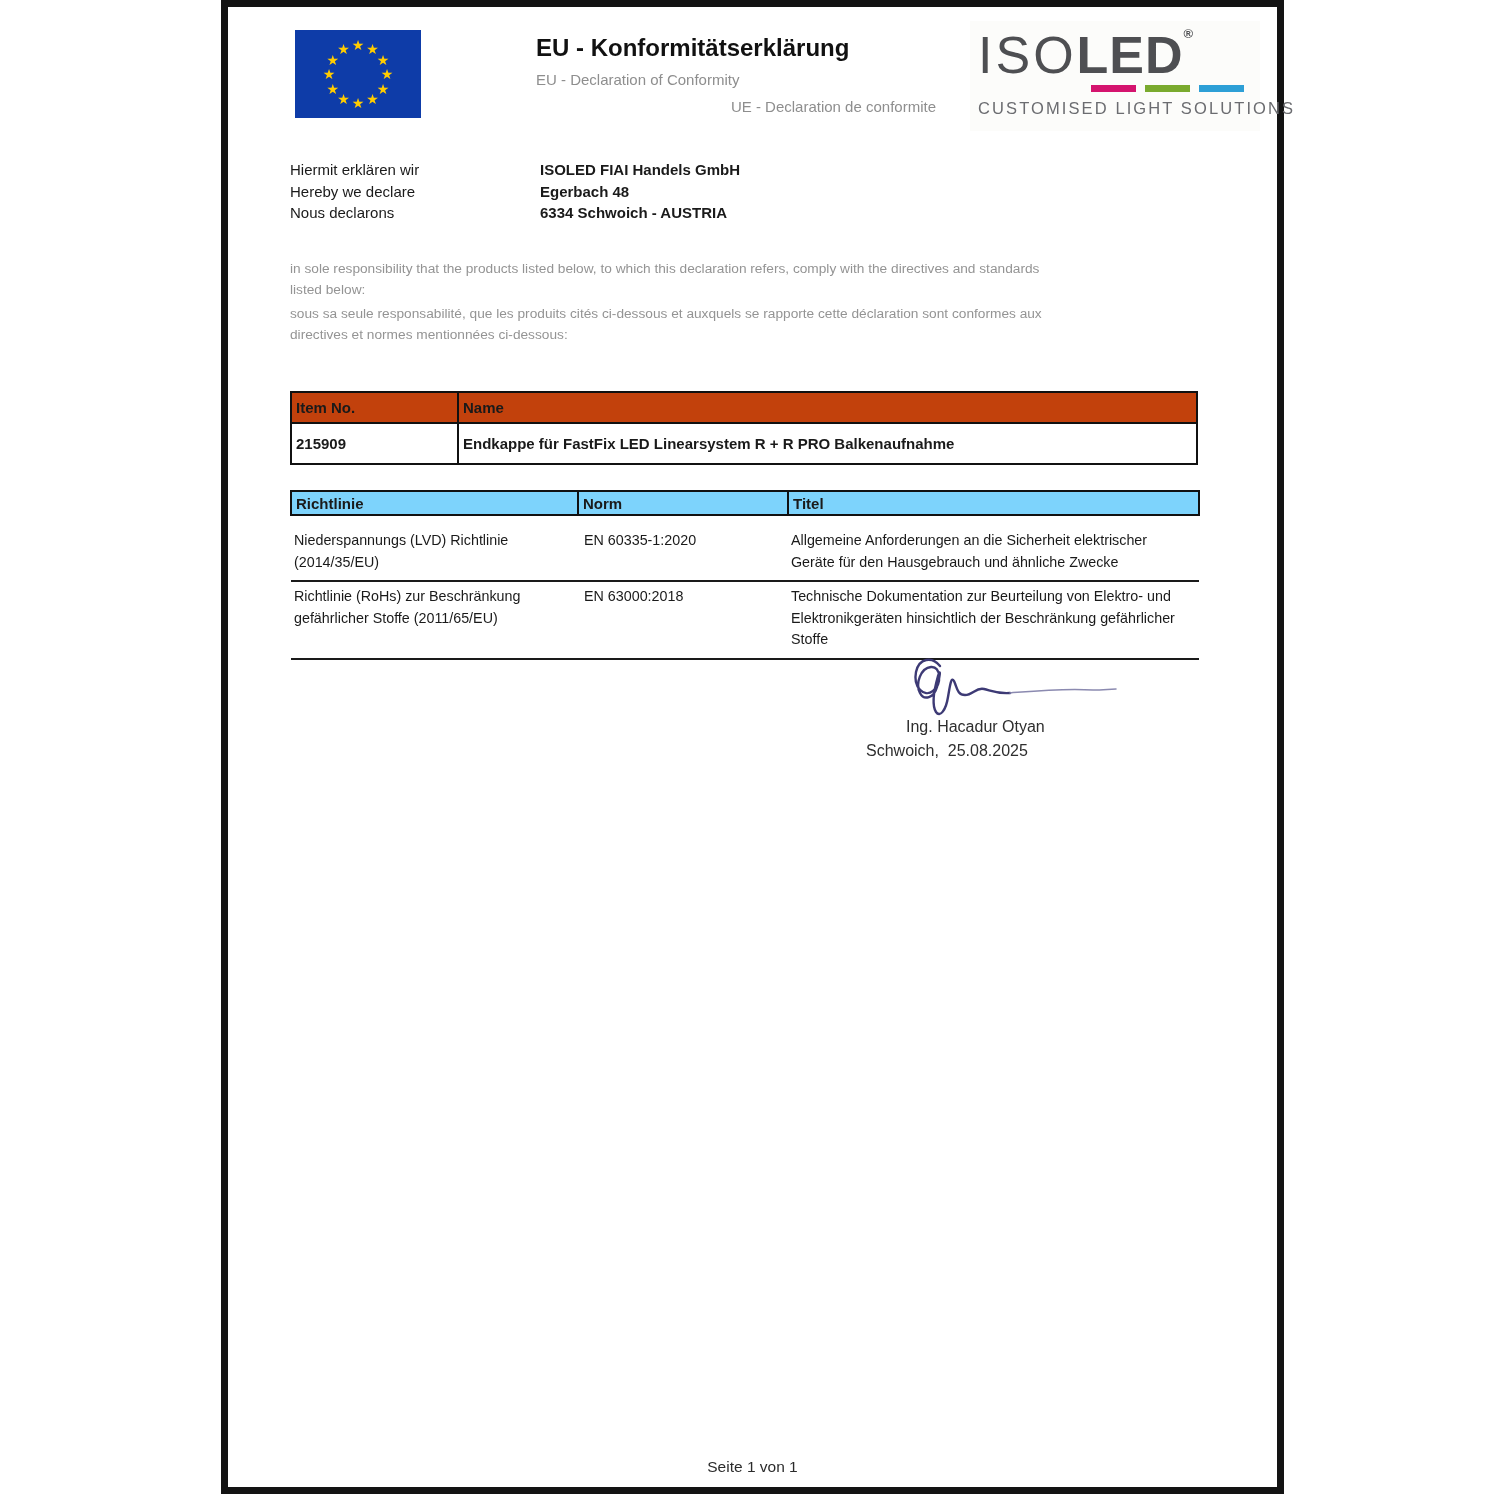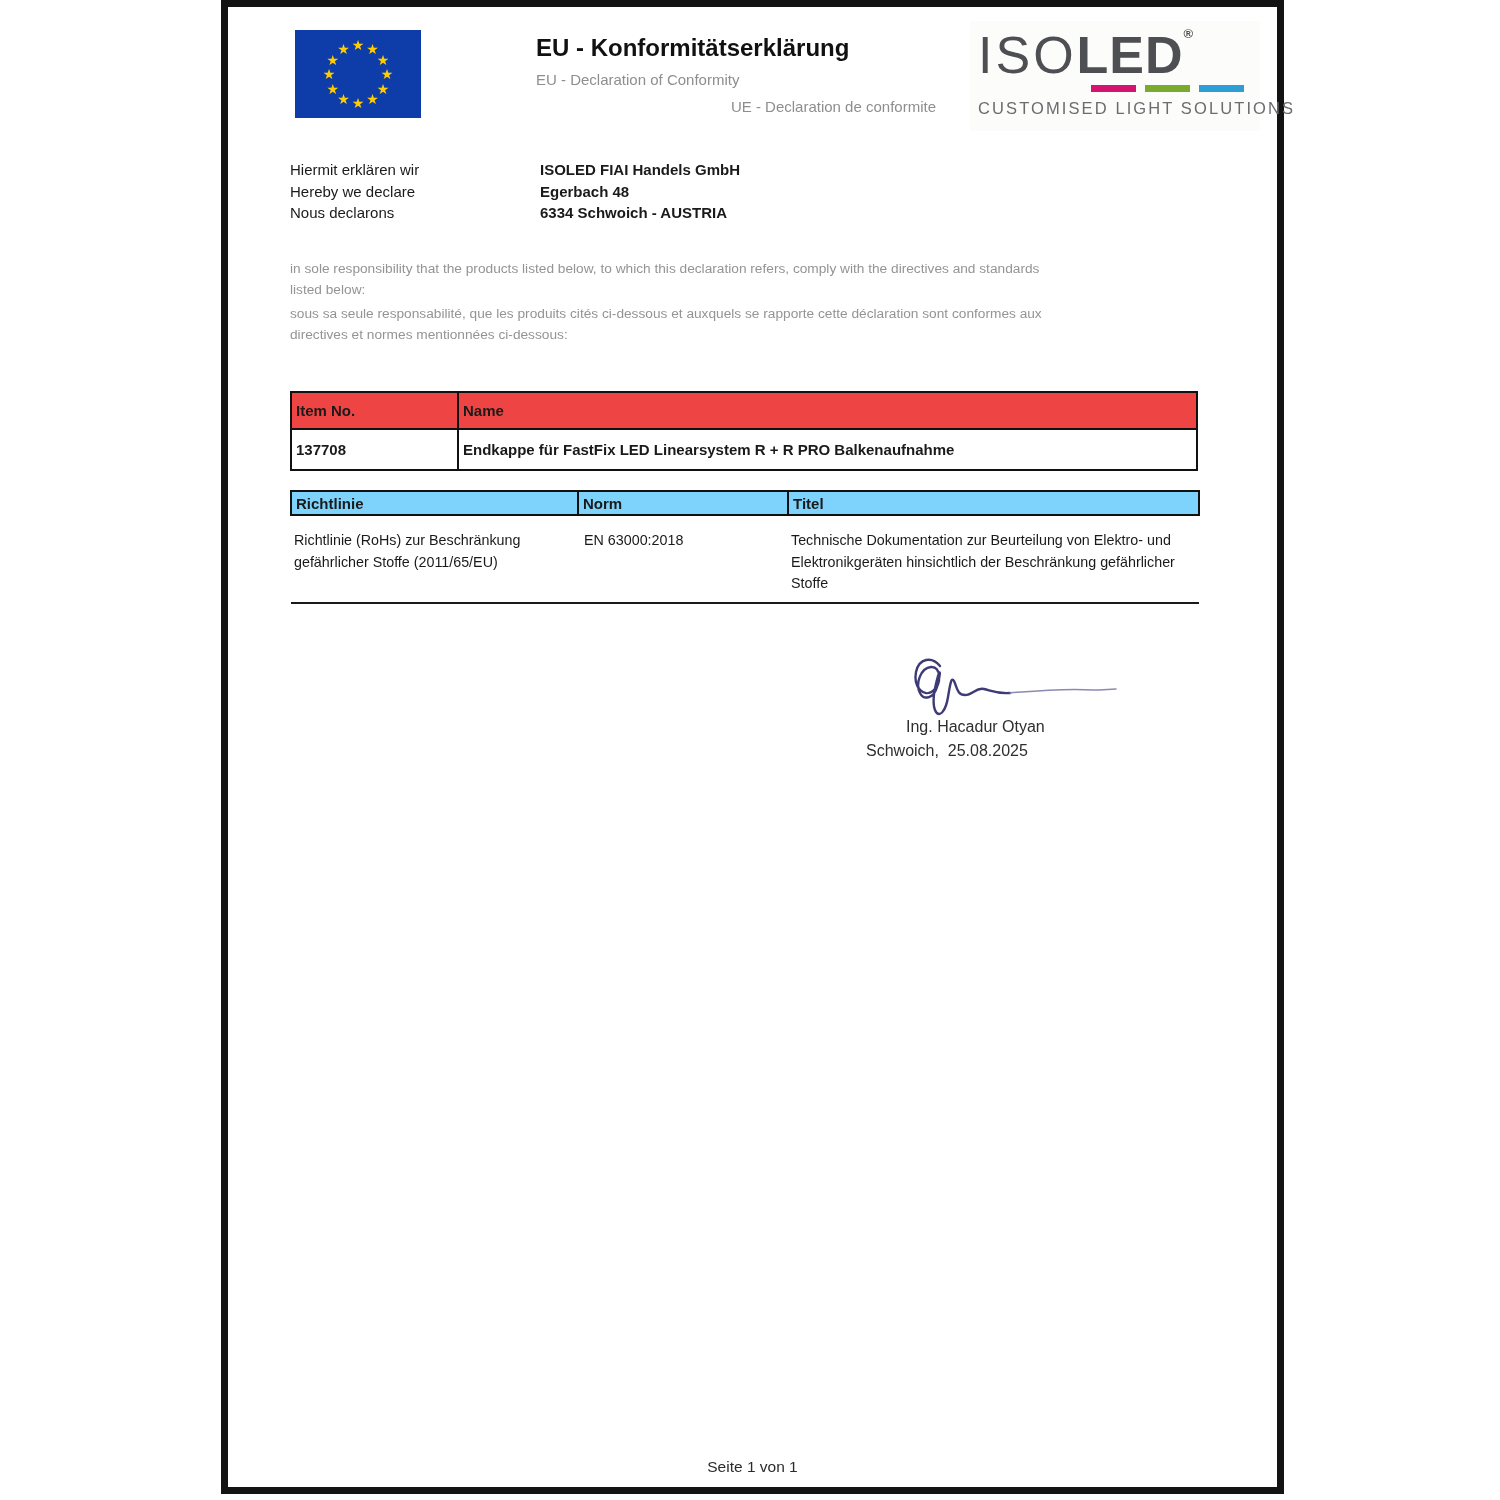--- a/index.html
+++ b/index.html
@@ -70,22 +70,22 @@
   .statement .de { font-size: 14.6px; color: #141414; }
   .statement .xl { font-size: 13.7px; color: #949494; margin-top: 2px; }
 
   
   table { border-collapse: collapse; table-layout: fixed; }
   .product-table { left: 62px; top: 384px; width: 908px; }
   .product-table th, .product-table td {
     border: 1px solid #111; text-align: left; vertical-align: middle;
   }
   .product-table th {
-    background: #ef4444; font-size: 15px; font-weight: bold;
-    height: 37px; padding: 2px 4px; border-width: 2px;
+    background: #c2410c; font-size: 15px; font-weight: bold;
+    height: 31px; padding: 2px 4px; border-width: 2px;
   }
   .product-table td {
     font-size: 15px; font-weight: bold; height: 41px; padding: 2px 4px; border-width: 2px;
   }
   .col-itemno { width: 167px; }
 
   .directives-table { left: 62px; top: 483px; width: 908px; }
   .directives-table th {
     background: #7dd3fc; font-size: 15px; font-weight: bold; text-align: left;
     height: 24px; padding: 2px 4px; border: 1px solid #111; border-width: 2px;
@@ -168,35 +168,40 @@
 
     <table class="product-table">
       <thead>
         <tr>
           <th class="col-itemno">Item No.</th>
           <th>Name</th>
         </tr>
       </thead>
       <tbody>
         <tr>
-          <td>137708</td>
+          <td>215909</td>
           <td>Endkappe für FastFix LED Linearsystem R + R PRO Balkenaufnahme</td>
         </tr>
       </tbody>
     </table>
 
     <table class="directives-table">
       <thead>
         <tr>
           <th class="col-richtlinie">Richtlinie</th>
           <th class="col-norm">Norm</th>
           <th class="col-titel">Titel</th>
         </tr>
       </thead>
       <tbody>
+        <tr>
+          <td>Niederspannungs (LVD) Richtlinie (2014/35/EU)</td>
+          <td class="cell-norm">EN 60335-1:2020</td>
+          <td>Allgemeine Anforderungen an die Sicherheit elektrischer Geräte für den Hausgebrauch und ähnliche Zwecke</td>
+        </tr>
         <tr>
           <td>Richtlinie (RoHs) zur Beschränkung gefährlicher Stoffe (2011/65/EU)</td>
           <td class="cell-norm">EN 63000:2018</td>
           <td>Technische Dokumentation zur Beurteilung von Elektro- und Elektronikgeräten hinsichtlich der Beschränkung gefährlicher Stoffe</td>
         </tr>
       </tbody>
     </table>
 
     <svg class="signature-svg" width="240" height="74" viewBox="0 0 240 74">
       <path d="M52,16 C44,6 31,8 28,22 C25,37 36,48 45,41 C54,34 53,16 43,17 C33,18 27,33 32,43 C36,51 46,48 49,37 C52,27 53,17 50,26 C46,40 43,54 48,62 C52,68 58,60 60,47 C62,36 63,26 66,31 C69,37 69,45 77,45 C85,45 88,37 96,39 C104,41 110,44 122,43" fill="none" stroke="#3d3a75" stroke-width="2.4" stroke-linecap="round"></path>

